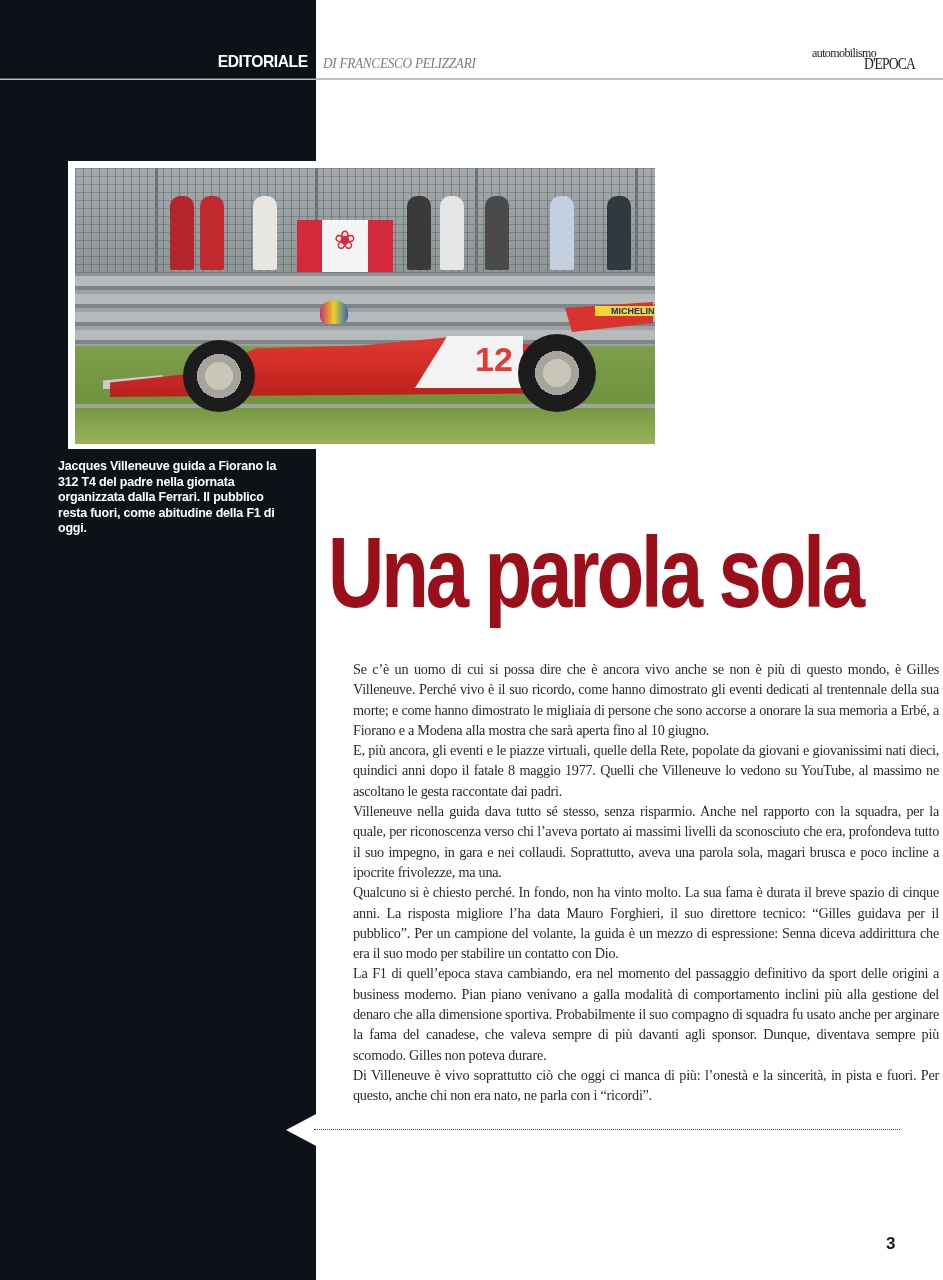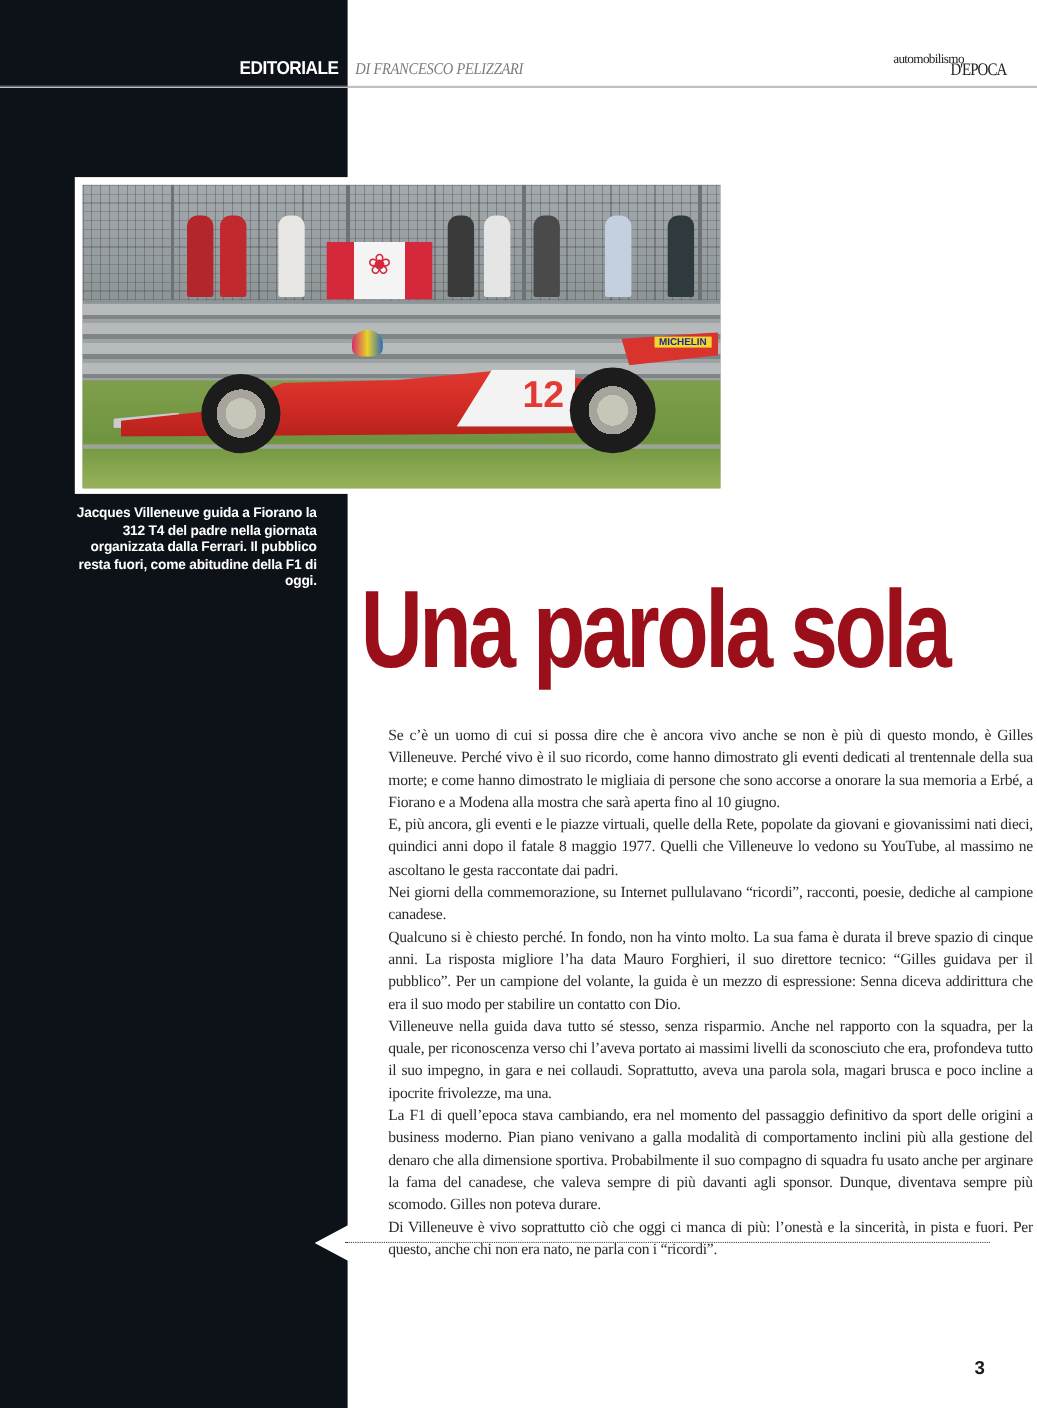--- a/index.html
+++ b/index.html
@@ -93,39 +93,39 @@
     .photo .car-number {
       position: absolute; left: 400px; top: 172px;
       font-family: "Liberation Sans", sans-serif; font-weight: 700; font-size: 34px; color: #e23b33; text-align: center;
     }
     .photo .wing {
       position: absolute; left: 490px; top: 134px; width: 88px; height: 30px;
       background: #d8332c; clip-path: polygon(0 20%, 100% 0, 100% 70%, 8% 100%);
     }
     .photo .wing-text {
       position: absolute; left: 520px; top: 138px; font-family: "Liberation Sans", sans-serif;
-      font-size: 9px; font-weight: 700; color: #1a2d8a; background: #f1d531; padding: 0 4px;
+      font-size: 9px; font-weight: 700; color: #1a2d8a; background: #f1d531; padding: 0 16px;
     }
     .photo .wheel {
       position: absolute; width: 72px; height: 72px; border-radius: 50%;
       background: radial-gradient(circle, #c8c5b9 0 14px, #a7a49b 14px 22px, #1c1c1c 22px 100%);
     }
     .photo .helmet {
       position: absolute; left: 245px; top: 132px; width: 28px; height: 24px; border-radius: 50% 50% 30% 30%;
       background: linear-gradient(90deg, #d32e6a, #e8d32a 50%, #2f6bb5);
     }
     .photo .nose {
       position: absolute; left: 28px; top: 207px; width: 60px; height: 14px;
       background: #c9cdd0; clip-path: polygon(0 40%, 100% 0, 100% 100%, 0 100%);
     }
 
     .caption {
       position: absolute; right: 655px; top: 459px; width: 230px;
       font-family: "Liberation Sans", sans-serif; font-weight: 700;
-      font-size: 12.5px; line-height: 15.6px; color: #ffffff; text-align: right;
+      font-size: 12.5px; line-height: 15.6px; color: #ffffff; text-align: left;
       letter-spacing: -0.2px;
     }
 
     .headline {
       position: absolute; left: 328px; top: 512px; width: 600px;
       font-family: "Liberation Sans", sans-serif; font-weight: 700;
       font-size: 100px; line-height: 120px; color: #9b0f1a;
       letter-spacing: -4px; white-space: nowrap;
       transform: scaleX(0.78); transform-origin: left top;
     }
@@ -193,23 +193,22 @@
   </div>
 </div>
 
 <div class="caption">Jacques Villeneuve guida a Fiorano la 312 T4 del padre nella giornata organizzata dalla Ferrari. Il pubblico resta fuori, come abitudine della F1 di oggi.</div>
 
 <h1 class="headline">Una parola sola</h1>
 
 <div class="body-text">
   <p>Se c’è un uomo di cui si possa dire che è ancora vivo anche se non è più di questo mondo, è Gilles Villeneuve. Perché vivo è il suo ricordo, come hanno dimostrato gli eventi dedicati al trentennale della sua morte; e come hanno dimostrato le migliaia di persone che sono accorse a onorare la sua memoria a Erbé, a Fiorano e a Modena alla mostra che sarà aperta fino al 10 giugno.</p>
   <p>E, più ancora, gli eventi e le piazze virtuali, quelle della Rete, popolate da giovani e giovanissimi nati dieci, quindici anni dopo il fatale 8 maggio 1977. Quelli che Villeneuve lo vedono su YouTube, al massimo ne ascoltano le gesta raccontate dai padri.</p>
-  <p>Nei giorni della commemorazione, su Internet pullulavano “ricordi”, racconti, poesie, dediche al campione canadese.</p>
+  <p>Villeneuve nella guida dava tutto sé stesso, senza risparmio. Anche nel rapporto con la squadra, per la quale, per riconoscenza verso chi l’aveva portato ai massimi livelli da sconosciuto che era, profondeva tutto il suo impegno, in gara e nei collaudi. Soprattutto, aveva una parola sola, magari brusca e poco incline a ipocrite frivolezze, ma una.</p>
   <p>Qualcuno si è chiesto perché. In fondo, non ha vinto molto. La sua fama è durata il breve spazio di cinque anni. La risposta migliore l’ha data Mauro Forghieri, il suo direttore tecnico: “Gilles guidava per il pubblico”. Per un campione del volante, la guida è un mezzo di espressione: Senna diceva addirittura che era il suo modo per stabilire un contatto con Dio.</p>
-  <p>Villeneuve nella guida dava tutto sé stesso, senza risparmio. Anche nel rapporto con la squadra, per la quale, per riconoscenza verso chi l’aveva portato ai massimi livelli da sconosciuto che era, profondeva tutto il suo impegno, in gara e nei collaudi. Soprattutto, aveva una parola sola, magari brusca e poco incline a ipocrite frivolezze, ma una.</p>
   <p>La F1 di quell’epoca stava cambiando, era nel momento del passaggio definitivo da sport delle origini a business moderno. Pian piano venivano a galla modalità di comportamento inclini più alla gestione del denaro che alla dimensione sportiva. Probabilmente il suo compagno di squadra fu usato anche per arginare la fama del canadese, che valeva sempre di più davanti agli sponsor. Dunque, diventava sempre più scomodo. Gilles non poteva durare.</p>
   <p>Di Villeneuve è vivo soprattutto ciò che oggi ci manca di più: l’onestà e la sincerità, in pista e fuori. Per questo, anche chi non era nato, ne parla con i “ricordi”.</p>
 </div>
 
 <div class="notch"></div>
 <div class="dotted-rule"></div>
 
 <div class="page-number">3</div>
 
 </body></html>

